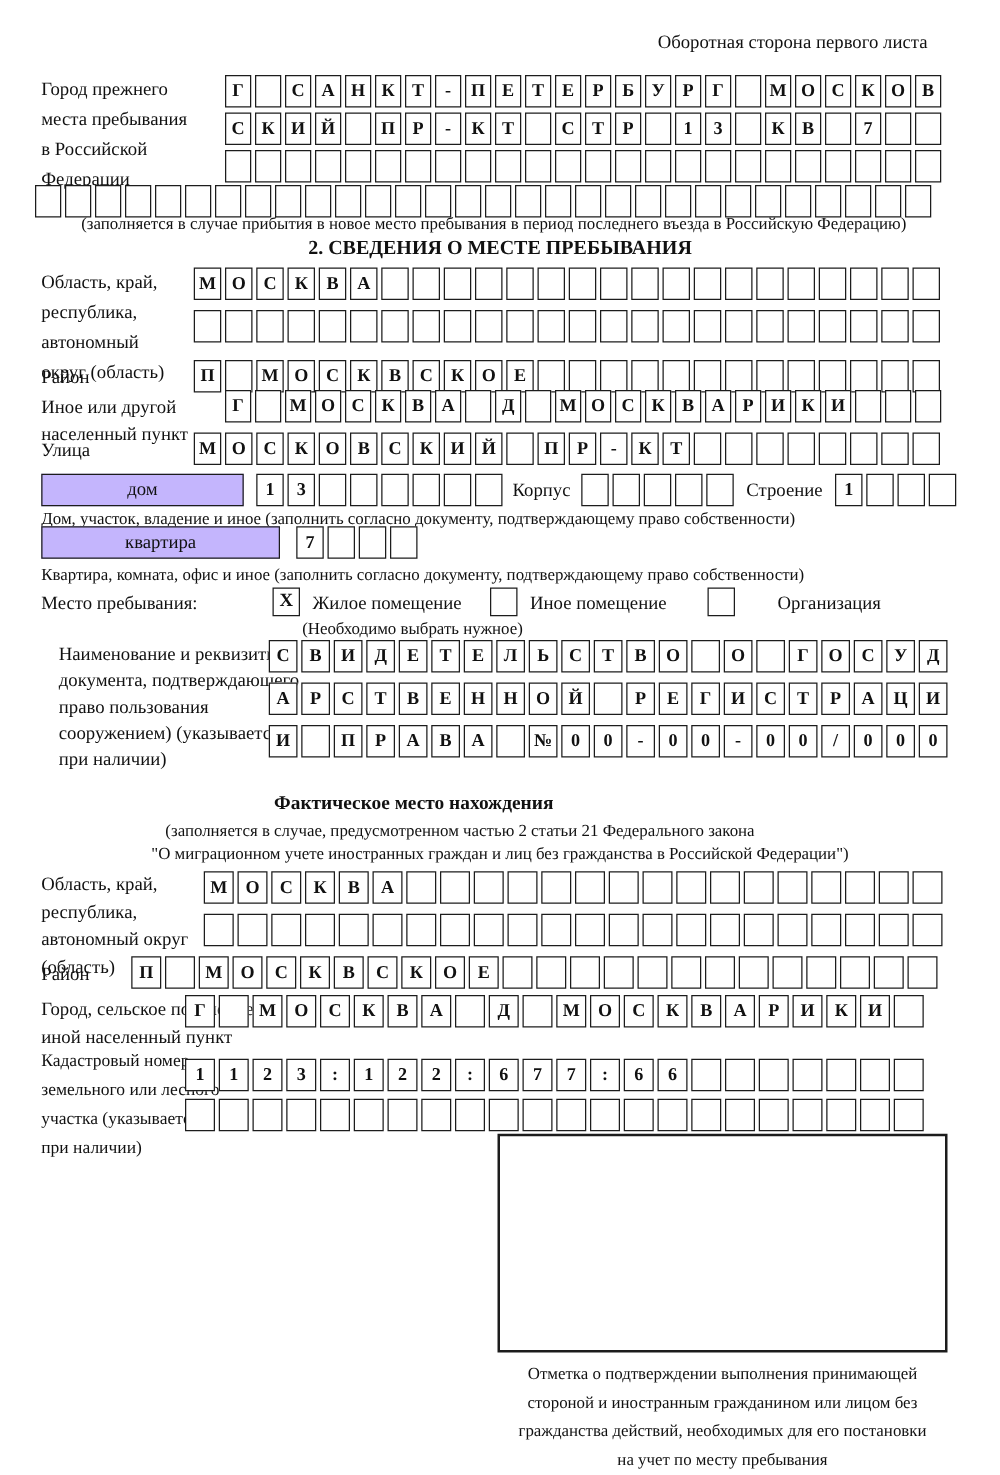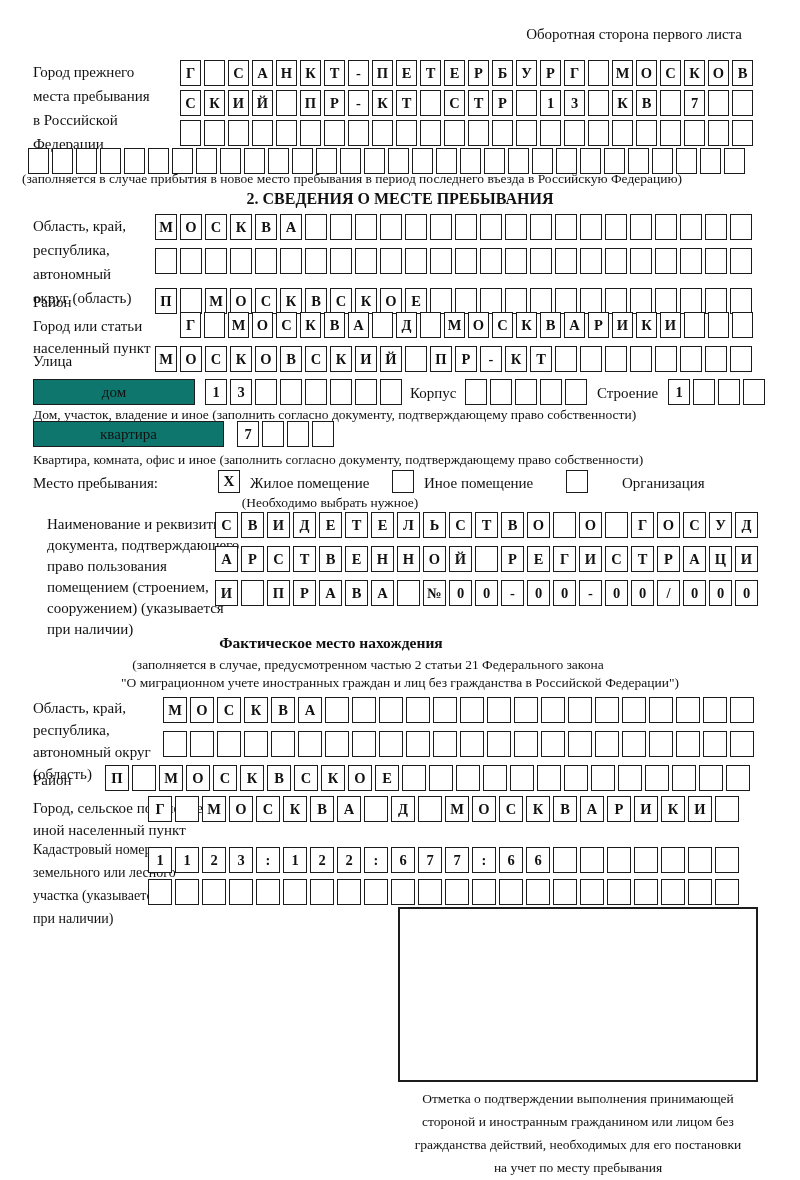--- a/index.html
+++ b/index.html
@@ -25,21 +25,21 @@
     font-family:"Liberation Serif","DejaVu Serif",serif;
     font-size:14.5px; font-weight:bold; background:#fff;
   }
   .ca .cell{width:21px;}   
   .cb .cell{width:22px;}   
   .cc .cell{width:23px;}   
   .cd .cell{width:24px;}   
   .bigbox{
     box-sizing:border-box; border:1.6px solid #1c1c1c; height:26px;
     display:flex; align-items:center; justify-content:center;
-    font-size:15px; background:#0f766e;
+    font-size:15px; background:#c4b5fd;
   }
   .chk{
     box-sizing:border-box; width:22px; height:23px; border:1.6px solid #1c1c1c;
     display:flex; align-items:center; justify-content:center;
     font-size:15px; font-weight:bold; background:#fff;
   }
   .stamp{
     box-sizing:border-box; border:2px solid #1c1c1c; background:#fff;
   }
 </style>
@@ -159,21 +159,21 @@
       <span class="cell"></span>
       <span class="cell"></span>
       <span class="cell"></span>
       <span class="cell"></span>
       <span class="cell"></span>
       <span class="cell"></span>
       <span class="cell"></span>
       <span class="cell"></span>
       <span class="cell"></span>
     </div>
-  <div class="abs small center" style="left:0; top:171px; width:704px;">(заполняется в случае прибытия в новое место пребывания в период последнего въезда в Российскую Федерацию)</div>
+  <div class="abs small center" style="left:0; top:171px; width:704px;padding-left:43px;">(заполняется в случае прибытия в новое место пребывания в период последнего въезда в Российскую Федерацию)</div>
 
   <div class="abs bold center" style="left:0; top:190px; width:800px; font-size:16px;">2. СВЕДЕНИЯ О МЕСТЕ ПРЕБЫВАНИЯ</div>
 
   <div class="abs lbl" style="left:33px; top:214px;">
       <div>Область, край,</div>
       <div>республика,</div>
       <div>автономный</div>
       <div>округ (область)</div>
     </div>
   <div class="row cb" style="left:155px; top:214px;">
@@ -251,21 +251,21 @@
       <span class="cell"></span>
       <span class="cell"></span>
       <span class="cell"></span>
       <span class="cell"></span>
       <span class="cell"></span>
       <span class="cell"></span>
       <span class="cell"></span>
     </div>
 
   <div class="abs lbl lh22" style="left:33px; top:315px;">
-      <div>Город или статьи</div>
+      <div>Иное или другой</div>
       <div>населенный пункт</div>
     </div>
   <div class="row ca" style="left:180px; top:312px;">
       <span class="cell">Г</span>
       <span class="cell"></span>
       <span class="cell">М</span>
       <span class="cell">О</span>
       <span class="cell">С</span>
       <span class="cell">К</span>
       <span class="cell">В</span>
@@ -359,21 +359,20 @@
   <div class="abs chk" style="left:392px; top:470px;"></div>
   <div class="abs lbl" style="left:424px; top:471px;">Иное помещение</div>
   <div class="abs chk" style="left:566px; top:470px;"></div>
   <div class="abs lbl" style="left:622px; top:471px;">Организация</div>
   <div class="abs small center" style="left:130px; top:495px; width:400px;">(Необходимо выбрать нужное)</div>
 
   <div class="abs lbl lh21" style="left:47px; top:514px;">
       <div>Наименование и реквизиты</div>
       <div>документа, подтверждающего</div>
       <div>право пользования</div>
-      <div>помещением (строением,</div>
       <div>сооружением) (указывается</div>
       <div>при наличии)</div>
     </div>
   <div class="row cc" style="left:215px; top:512px;">
       <span class="cell">С</span>
       <span class="cell">В</span>
       <span class="cell">И</span>
       <span class="cell">Д</span>
       <span class="cell">Е</span>
       <span class="cell">Т</span>

